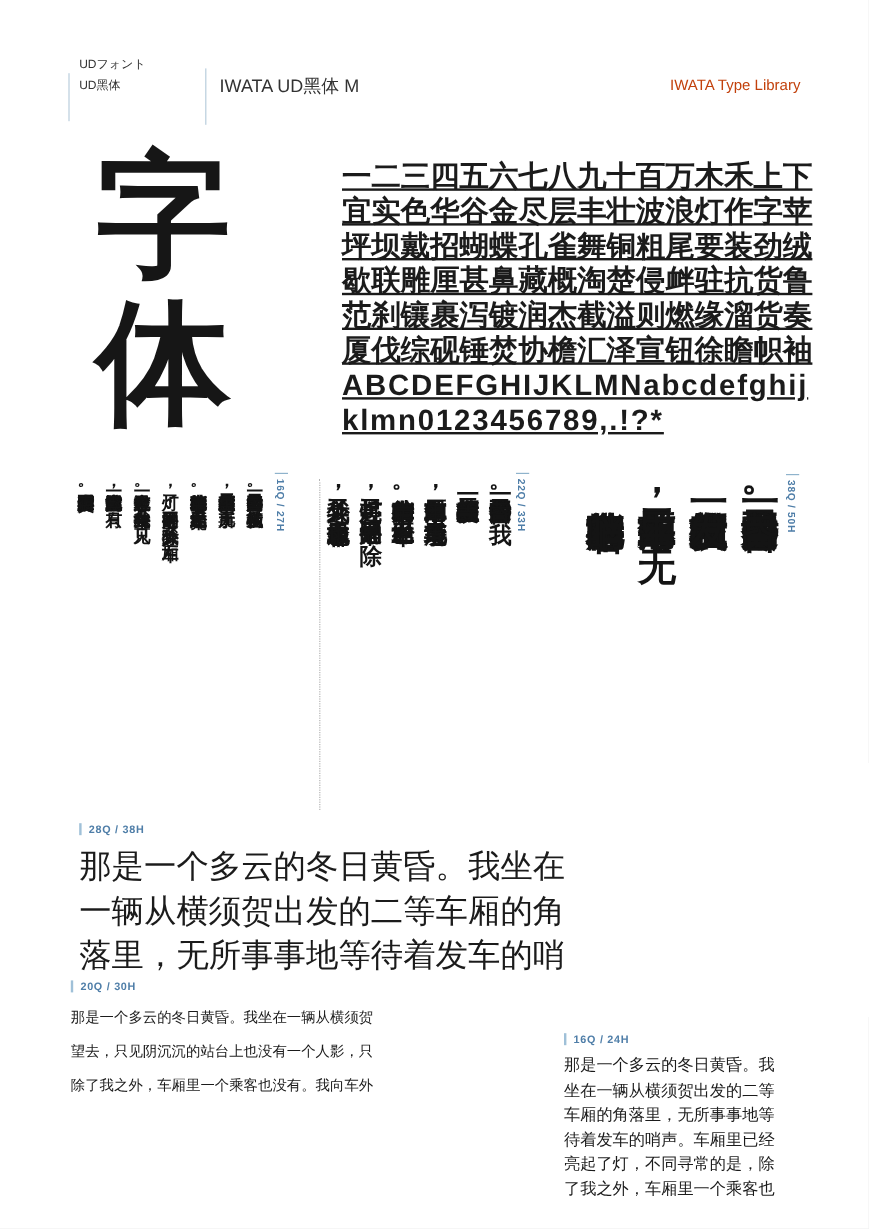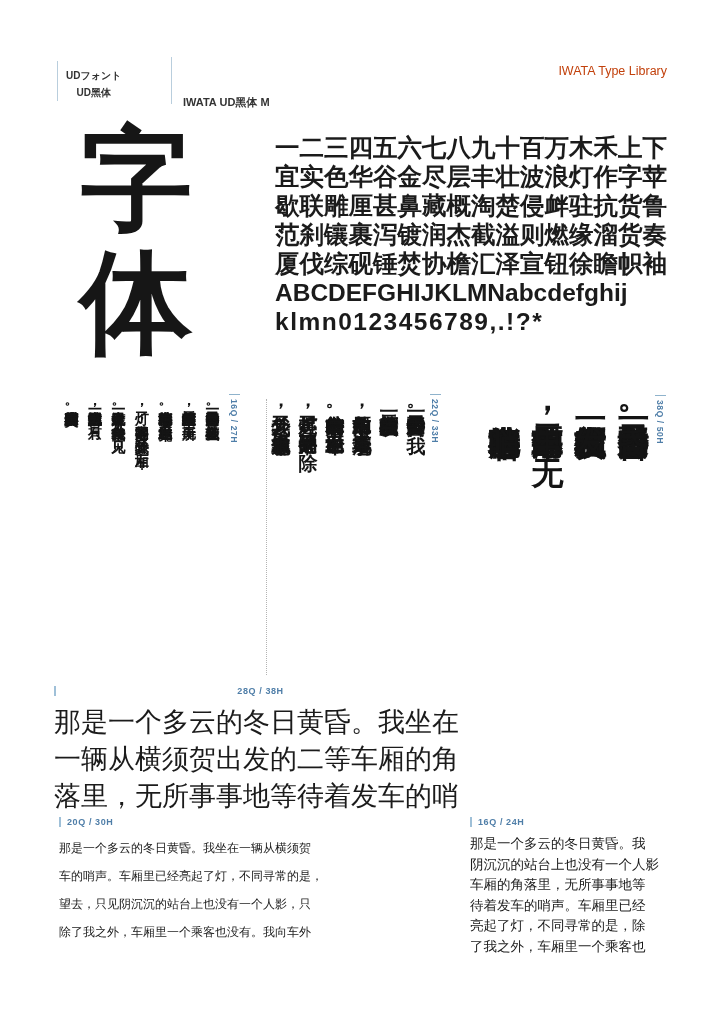--- a/index.html
+++ b/index.html
@@ -3,32 +3,32 @@
 <meta charset="utf-8">
 <style>
   html,body{margin:0;padding:0;background:#e8e8e8;}
   .page{
     position:relative;width:724px;height:1024px;background:#ffffff;
     font-family:"Liberation Sans","DejaVu Sans",sans-serif;
     color:#1c1c1c;overflow:hidden;margin:0 auto;
   }
   
   .hdr-left-rule{position:absolute;left:57px;top:61px;width:1px;height:40px;background:#b9cedd;}
-  .hdr-cat{position:absolute;left:66px;top:67px;font-size:10px;line-height:17px;font-weight:700;color:#333;text-align:center;}
+  .hdr-cat{position:absolute;left:66px;top:46px;font-size:10px;line-height:17px;font-weight:400;color:#333;}
   .hdr-divider{position:absolute;left:171px;top:57px;width:1px;height:47px;background:#b9cedd;}
-  .hdr-name{position:absolute;left:183px;top:63px;font-size:11px;font-weight:700;color:#333;white-space:nowrap;margin-top:32px;}
+  .hdr-name{position:absolute;left:183px;top:63px;font-size:15px;font-weight:400;color:#333;white-space:nowrap;}
   .hdr-lib{position:absolute;right:57px;top:64px;font-size:12.5px;font-weight:500;color:#c2410c;white-space:nowrap;}
   
   .glyph-display{
     position:absolute;left:80px;top:118px;width:140px;
     font-size:112px;line-height:123px;font-weight:700;color:#161616;
     white-space:pre-line;letter-spacing:0;
   }
   
-  .charset{position:absolute;left:275px;top:133px;font-size:24.5px;line-height:29px;font-weight:600;color:#1b1b1b;}
+  .charset{position:absolute;left:285px;top:133px;font-size:24.5px;line-height:29px;font-weight:600;color:#1b1b1b;text-decoration:underline;}
   .charset > div{white-space:nowrap;}
   .charset > div:nth-child(n+7){letter-spacing:1.5px;font-weight:600;}
   
   .vblock{position:absolute;writing-mode:vertical-rl;font-weight:600;color:#141414;}
   .vblock > div{white-space:nowrap;}
   .vb-38{right:69px;top:401px;height:392px;font-size:32px;line-height:43px;}
   .vb-22{right:294px;top:401px;height:252px;font-size:19px;line-height:27px;}
   .vb-16{right:500px;top:401px;height:284px;font-size:14px;line-height:23.5px;}
   .vlabel{
     position:absolute;transform:rotate(90deg);transform-origin:0 0;
@@ -39,28 +39,28 @@
   .vl-22{left:441px;top:394px;}
   .vl-16{left:240px;top:394px;}
   .vdivider{position:absolute;left:266px;top:399px;height:276px;width:0;border-left:1px dotted #b3b3b3;}
   
   .hblock{position:absolute;}
   .hlabel{
     font-size:9px;font-weight:600;color:#4f7ea8;letter-spacing:0.6px;
     border-left:2px solid #9fc0d8;padding-left:6px;white-space:nowrap;
   }
   .hblock > .hline{white-space:nowrap;font-weight:400;color:#1b1b1b;}
-  .hb-28{left:54px;top:686px;text-align:center;}
+  .hb-28{left:66px;top:686px;}
   .hb-28 .hlabel{margin-bottom:8px;}
   .hb-28 .hline{font-size:27px;line-height:37px;}
   .hb-20{left:59px;top:817px;}
   .hb-20 .hlabel{margin-bottom:7px;}
   .hb-20 .hline{font-size:12px;line-height:28px;}
   .hb-16{left:470px;top:817px;}
-  .hb-16 .hlabel{margin-bottom:7px;}
+  .hb-16 .hlabel{margin-bottom:7px;margin-top:44px;}
   .hb-16 .hline{font-size:13.5px;line-height:20.5px;}
 </style>
 </head>
 <body>
 
 <div class="page">
 
   <div class="hdr-left-rule"></div>
   <div class="hdr-cat">
     <div>UDフォント</div>
@@ -69,20 +69,21 @@
   <div class="hdr-divider"></div>
   <div class="hdr-name">IWATA UD黑体 M</div>
   <div class="hdr-lib">IWATA Type Library</div>
 
   <div class="glyph-display">字
 体</div>
 
   <div class="charset">
     <div>一二三四五六七八九十百万木禾上下</div>
     <div>宜实色华谷金尽层丰壮波浪灯作字苹</div>
+    <div>坪坝戴招蝴蝶孔雀舞铜粗尾要装劲绒</div>
     <div>歇联雕厘甚鼻藏概淘楚侵衅驻抗货鲁</div>
     <div>范刹镶裹泻镀润杰截溢则燃缘溜货奏</div>
     <div>厦伐综砚锤焚协檐汇泽宣钮徐瞻帜袖</div>
     <div>ABCDEFGHIJKLMNabcdefghij</div>
     <div>klmn0123456789,.!?*</div>
   </div>
 
   <div class="vlabel vl-38">38Q / 50H</div>
   <div class="vlabel vl-22">22Q / 33H</div>
   <div class="vlabel vl-16">16Q / 27H</div>
@@ -118,28 +119,27 @@
   <div class="hblock hb-28">
     <div class="hlabel">28Q / 38H</div>
     <div class="hline">那是一个多云的冬日黄昏。我坐在</div>
     <div class="hline">一辆从横须贺出发的二等车厢的角</div>
     <div class="hline">落里，无所事事地等待着发车的哨</div>
   </div>
 
   <div class="hblock hb-20">
     <div class="hlabel">20Q / 30H</div>
     <div class="hline">那是一个多云的冬日黄昏。我坐在一辆从横须贺</div>
-    <div class="hline">车的哨声。车厢里已经亮起了灯，不同寻常的是，</div>
     <div class="hline">望去，只见阴沉沉的站台上也没有一个人影，只</div>
     <div class="hline">除了我之外，车厢里一个乘客也没有。我向车外</div>
   </div>
 
   <div class="hblock hb-16">
     <div class="hlabel">16Q / 24H</div>
     <div class="hline">那是一个多云的冬日黄昏。我</div>
-    <div class="hline">阴沉沉的站台上也没有一个人影</div>
+    <div class="hline">坐在一辆从横须贺出发的二等</div>
     <div class="hline">车厢的角落里，无所事事地等</div>
     <div class="hline">待着发车的哨声。车厢里已经</div>
     <div class="hline">亮起了灯，不同寻常的是，除</div>
     <div class="hline">了我之外，车厢里一个乘客也</div>
   </div>
 
 </div>
 
 </body></html>

